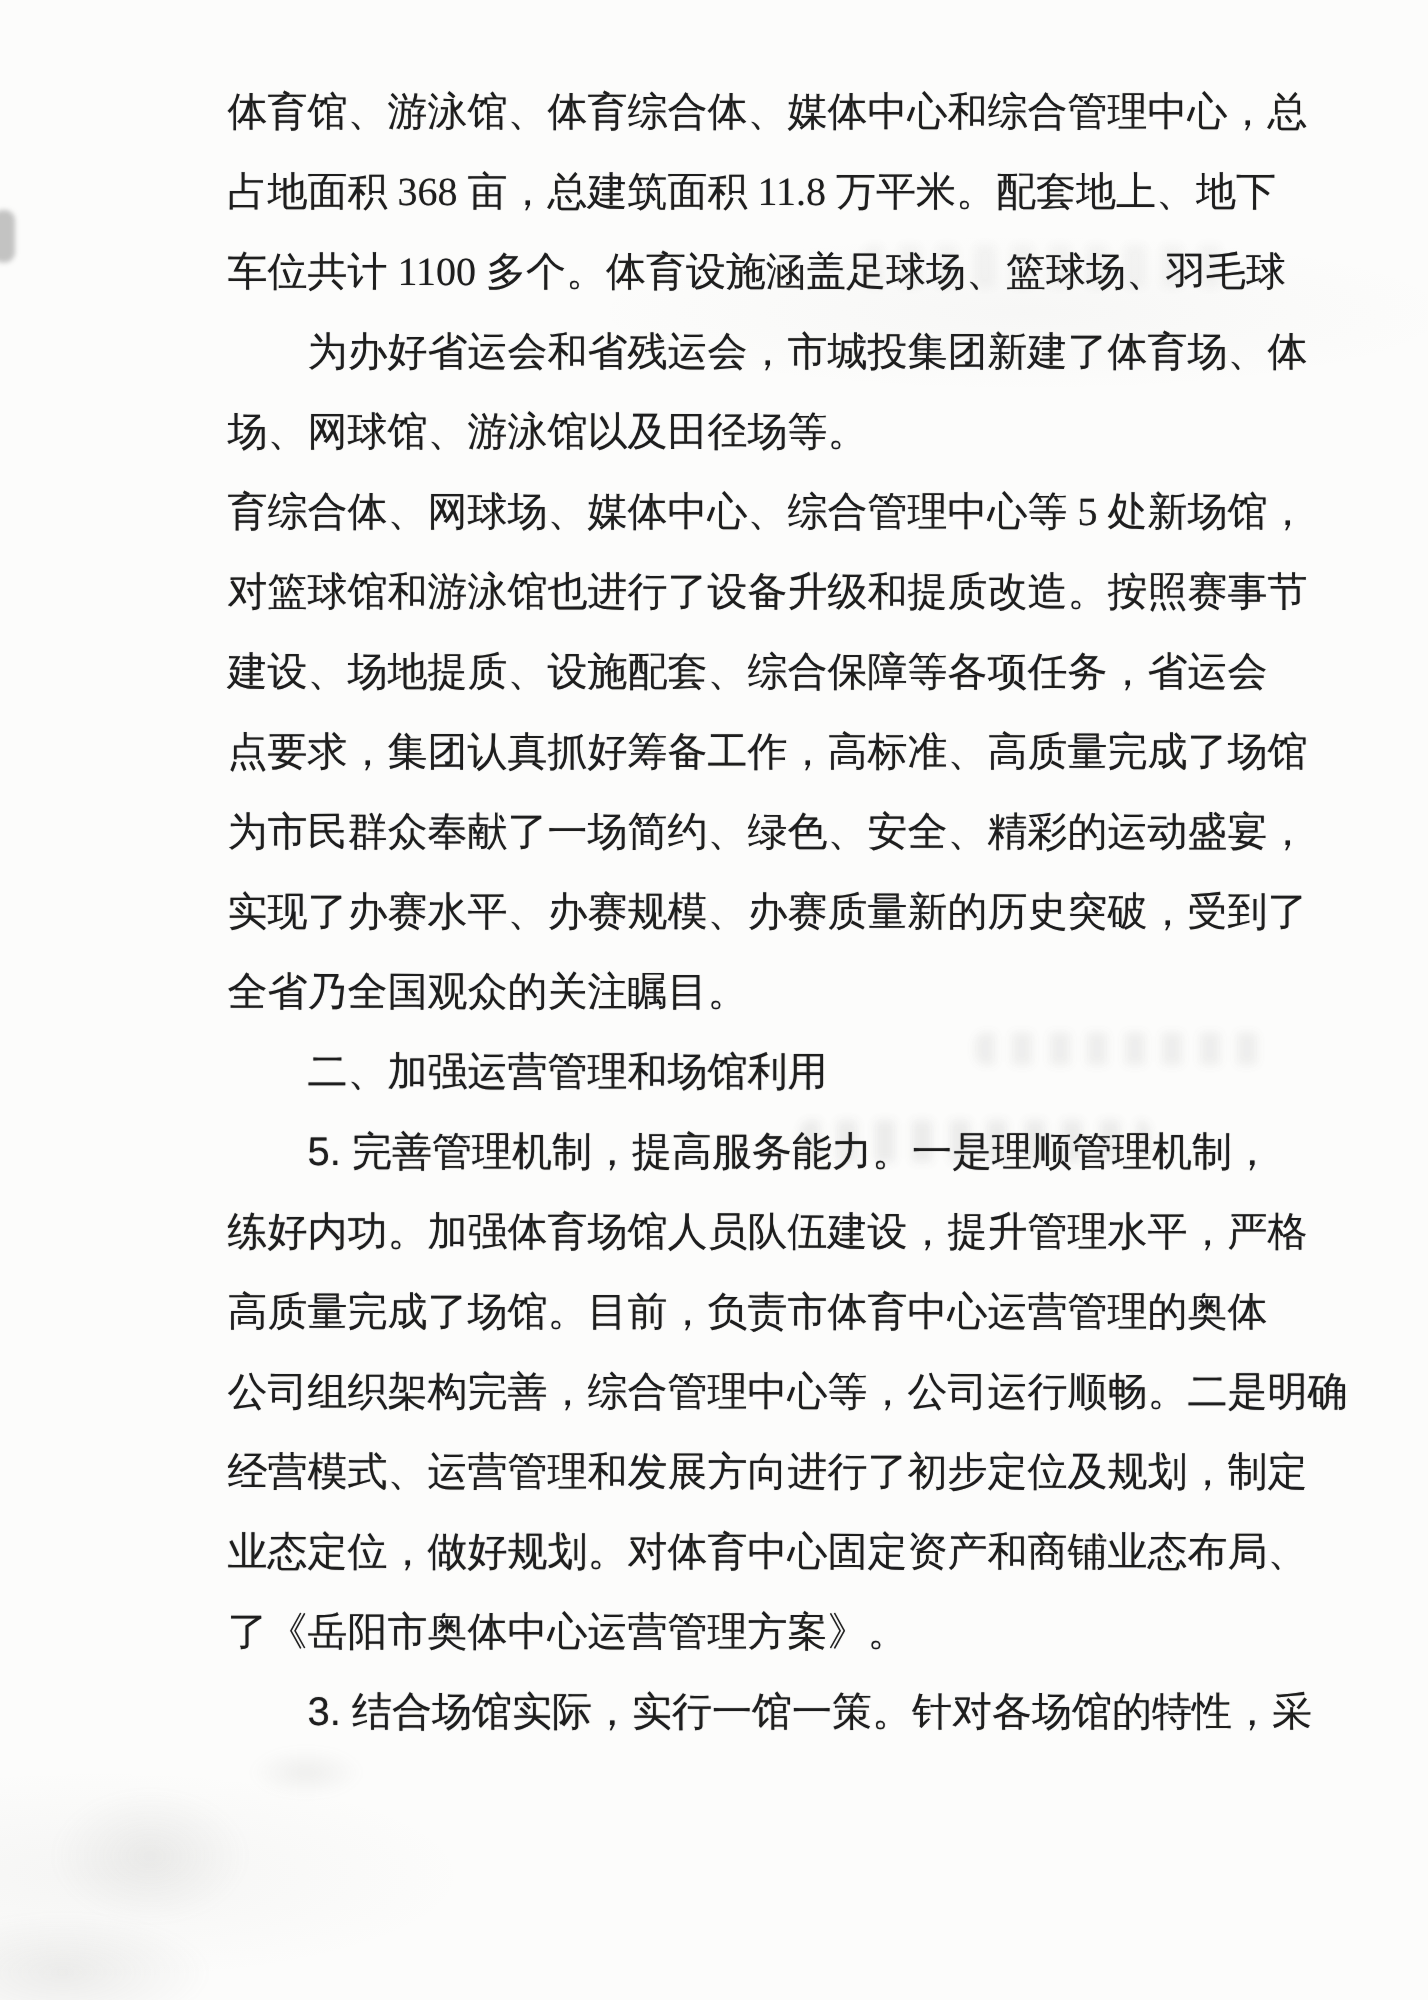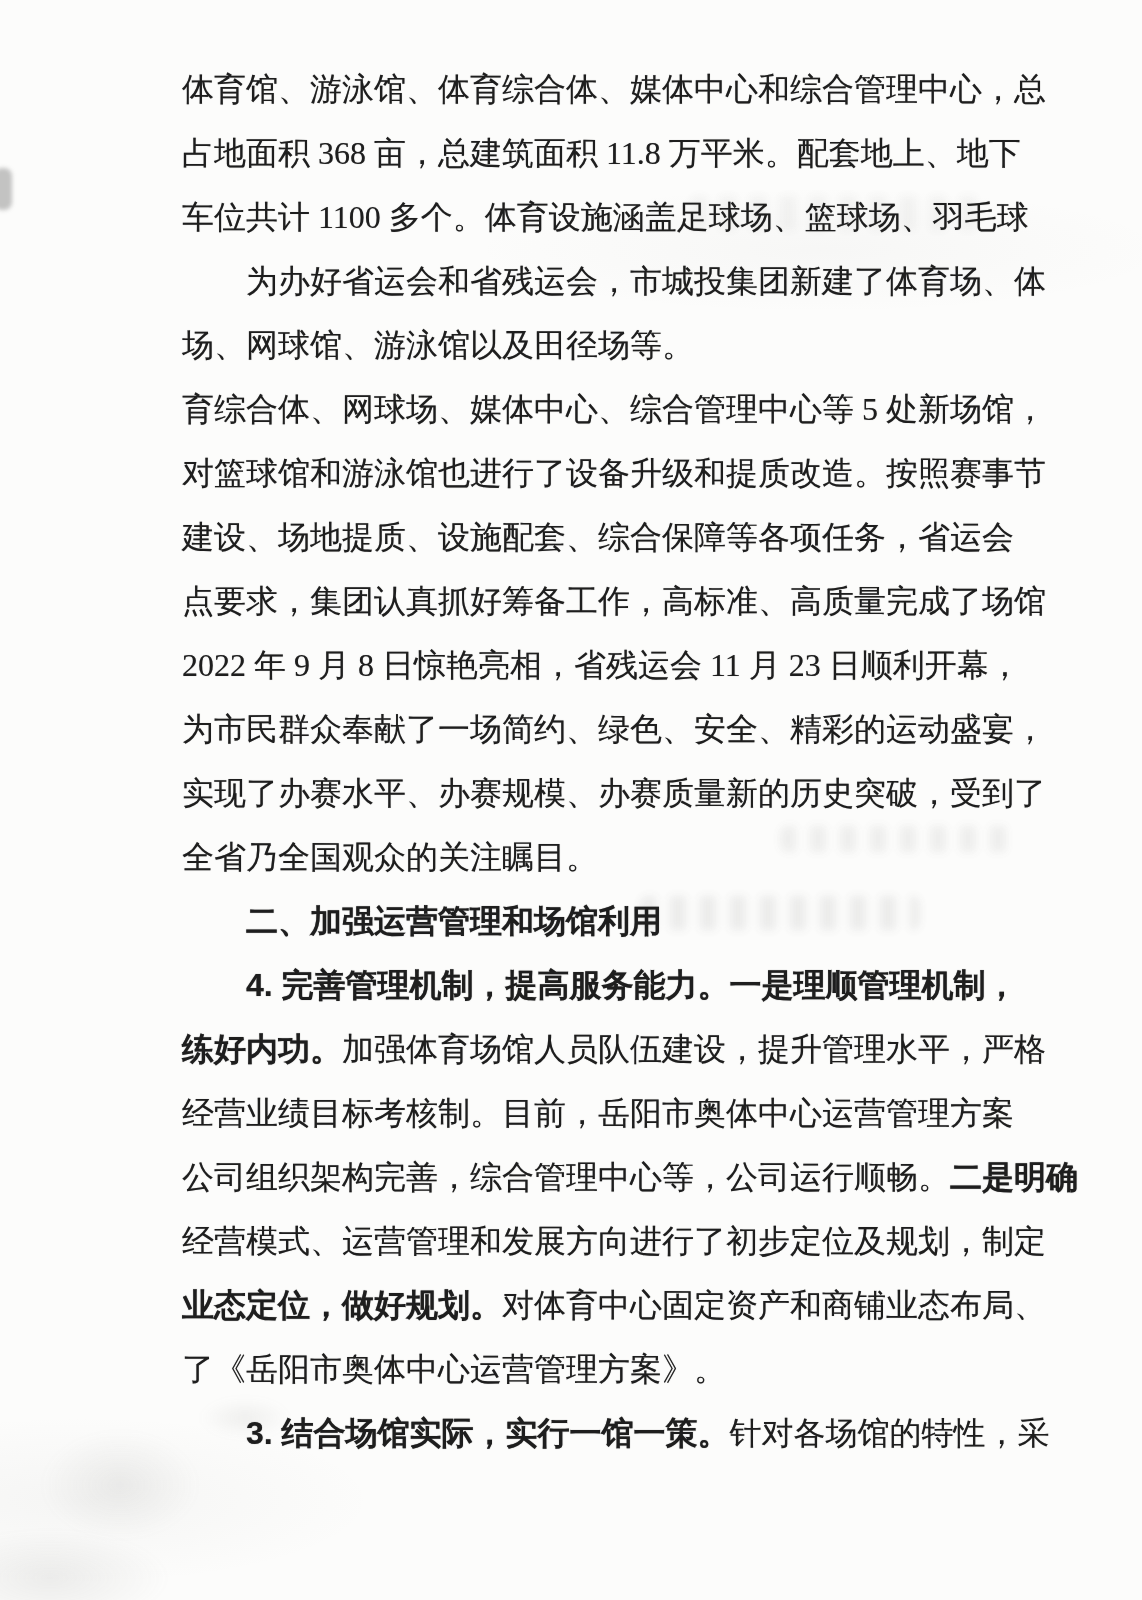--- a/index.html
+++ b/index.html
@@ -42,21 +42,21 @@
   }
   .line.nj {
     text-align: left;
     text-align-last: left;
   }
   .line.ind {
     text-indent: 64px;
   }
   .seg { font-weight: 400; }
   .seg.b {
-    font-weight: 700;
+    font-weight: 400;
     font-family: "Liberation Sans", "DejaVu Sans", sans-serif;
     text-shadow: 0 0 0.9px rgba(10,10,10,0.6);
   }
   
   .artifact {
     position: absolute;
     pointer-events: none;
     filter: blur(4px);
     border-radius: 8px;
   }
@@ -93,28 +93,27 @@
   <div class="text-block" id="text-block">
       <div class="line"><span class="seg">体育馆、游泳馆、体育综合体、媒体中心和综合管理中心，总</span></div>
       <div class="line"><span class="seg">占地面积 368 亩，总建筑面积 11.8 万平米。配套地上、地下</span></div>
       <div class="line"><span class="seg">车位共计 1100 多个。体育设施涵盖足球场、篮球场、羽毛球</span></div>
       <div class="line ind"><span class="seg">为办好省运会和省残运会，市城投集团新建了体育场、体</span></div>
       <div class="line nj"><span class="seg">场、网球馆、游泳馆以及田径场等。</span></div>
       <div class="line"><span class="seg">育综合体、网球场、媒体中心、综合管理中心等 5 处新场馆，</span></div>
       <div class="line"><span class="seg">对篮球馆和游泳馆也进行了设备升级和提质改造。按照赛事节</span></div>
       <div class="line"><span class="seg">建设、场地提质、设施配套、综合保障等各项任务，省运会</span></div>
       <div class="line"><span class="seg">点要求，集团认真抓好筹备工作，高标准、高质量完成了场馆</span></div>
-      <div class="line"><span class="seg">2022 年 9 月 8 日惊艳亮相，省残运会 11 月 23 日顺利开幕，</span></div>
       <div class="line"><span class="seg">为市民群众奉献了一场简约、绿色、安全、精彩的运动盛宴，</span></div>
       <div class="line"><span class="seg">实现了办赛水平、办赛规模、办赛质量新的历史突破，受到了</span></div>
       <div class="line nj"><span class="seg">全省乃全国观众的关注瞩目。</span></div>
       <div class="line ind nj"><span class="seg b">二、加强运营管理和场馆利用</span></div>
-      <div class="line ind"><span class="seg b">4. 完善管理机制，提高服务能力。一是理顺管理机制，</span></div>
+      <div class="line ind"><span class="seg b">5. 完善管理机制，提高服务能力。一是理顺管理机制，</span></div>
       <div class="line"><span class="seg b">练好内功。</span><span class="seg">加强体育场馆人员队伍建设，提升管理水平，严格</span></div>
-      <div class="line"><span class="seg">经营业绩目标考核制。目前，岳阳市奥体中心运营管理方案</span></div>
+      <div class="line"><span class="seg">高质量完成了场馆。目前，负责市体育中心运营管理的奥体</span></div>
       <div class="line"><span class="seg">公司组织架构完善，综合管理中心等，公司运行顺畅。</span><span class="seg b">二是明确</span></div>
       <div class="line"><span class="seg">经营模式、运营管理和发展方向进行了初步定位及规划，制定</span></div>
       <div class="line"><span class="seg b">业态定位，做好规划。</span><span class="seg">对体育中心固定资产和商铺业态布局、</span></div>
       <div class="line nj"><span class="seg">了《岳阳市奥体中心运营管理方案》。</span></div>
       <div class="line ind"><span class="seg b">3. 结合场馆实际，实行一馆一策。</span><span class="seg">针对各场馆的特性，采</span></div>
     </div>
 
 </div>
 
 </body></html>

